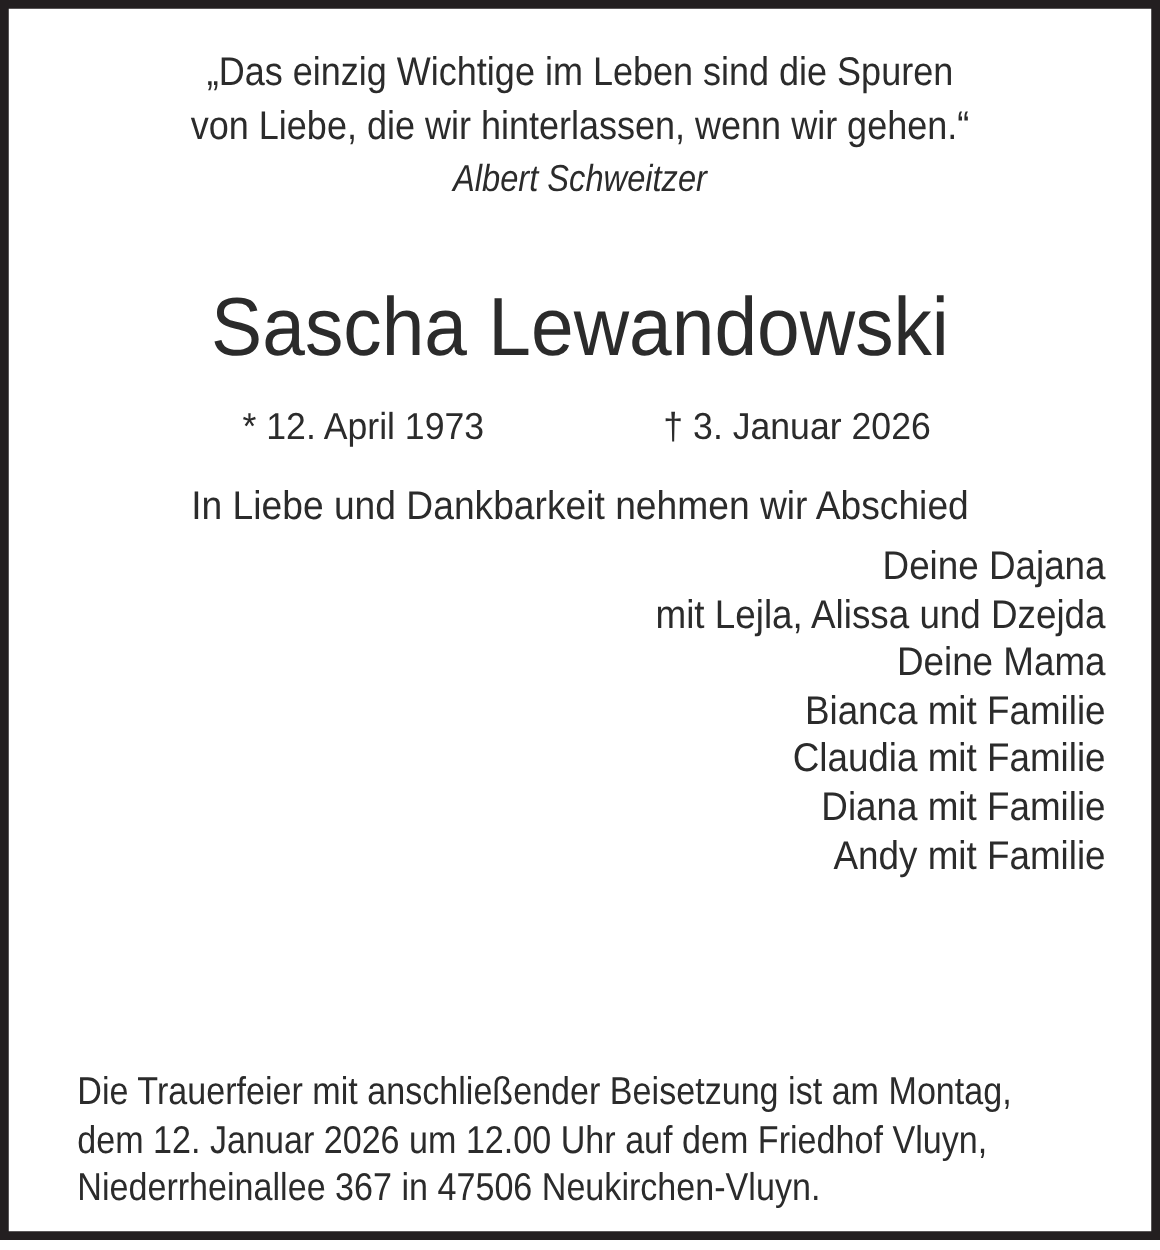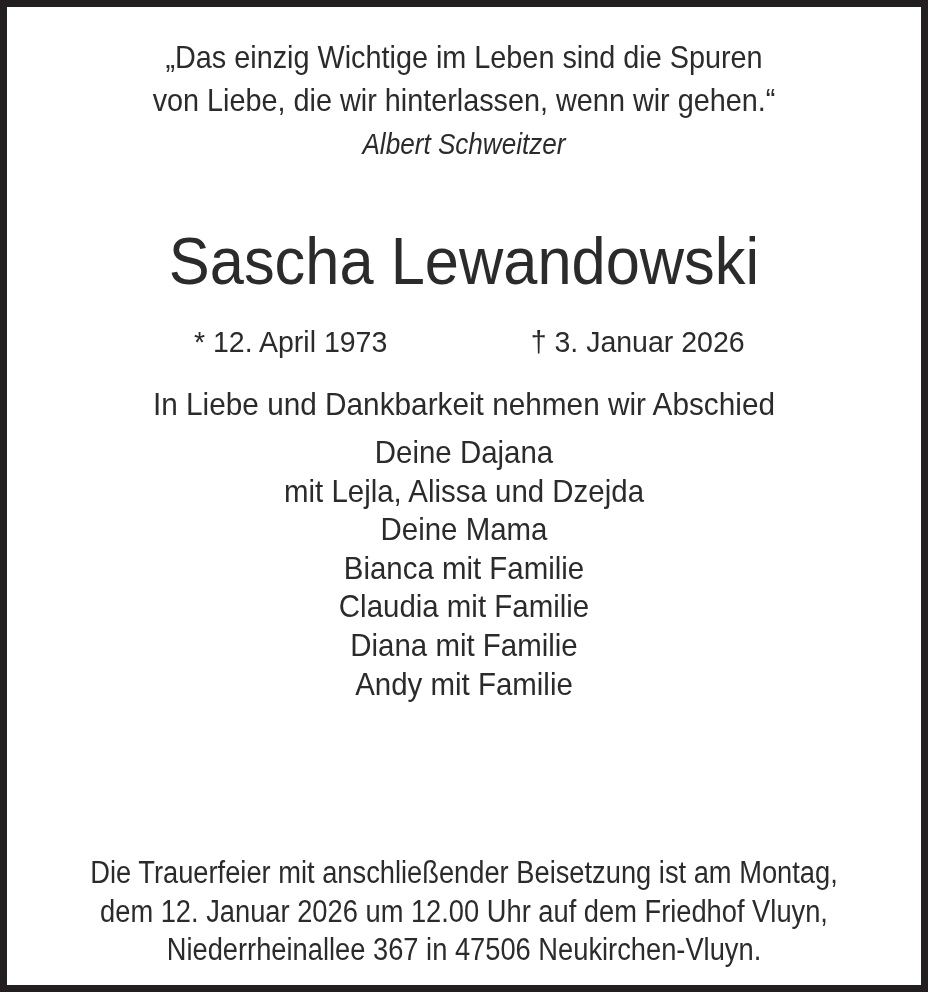--- a/index.html
+++ b/index.html
@@ -56,21 +56,21 @@
   .date-birth { left: 12%; width: 38%; }
   .date-death { left: 50%; width: 38%; }
 
   .farewell    { top: 381px; font-size: 32px; transform: scaleX(0.93); }
 
   .mourners {
     position: absolute;
     top: 426px;
     left: 0;
     right: 0;
-    text-align: center;
+    text-align: right;
   }
   .mourners .mourner-line {
     font-size: 32px;
     line-height: 38.6px;
     transform: scaleX(0.92);
     transform-origin: 50% 50%;
     white-space: nowrap;
   }
 
   .address {
@@ -78,21 +78,21 @@
     top: 737px;
     left: 0;
     right: 0;
     text-align: center;
   }
   .funeral {
     position: absolute;
     top: 847px;
     left: 0;
     right: 0;
-    text-align: center;
+    text-align: left;
   }
   .narrow-line {
     font-size: 31px;
     line-height: 38.5px;
     transform: scaleX(0.88);
     transform-origin: 50% 50%;
     white-space: nowrap;
   }
 </style>
 </head>

